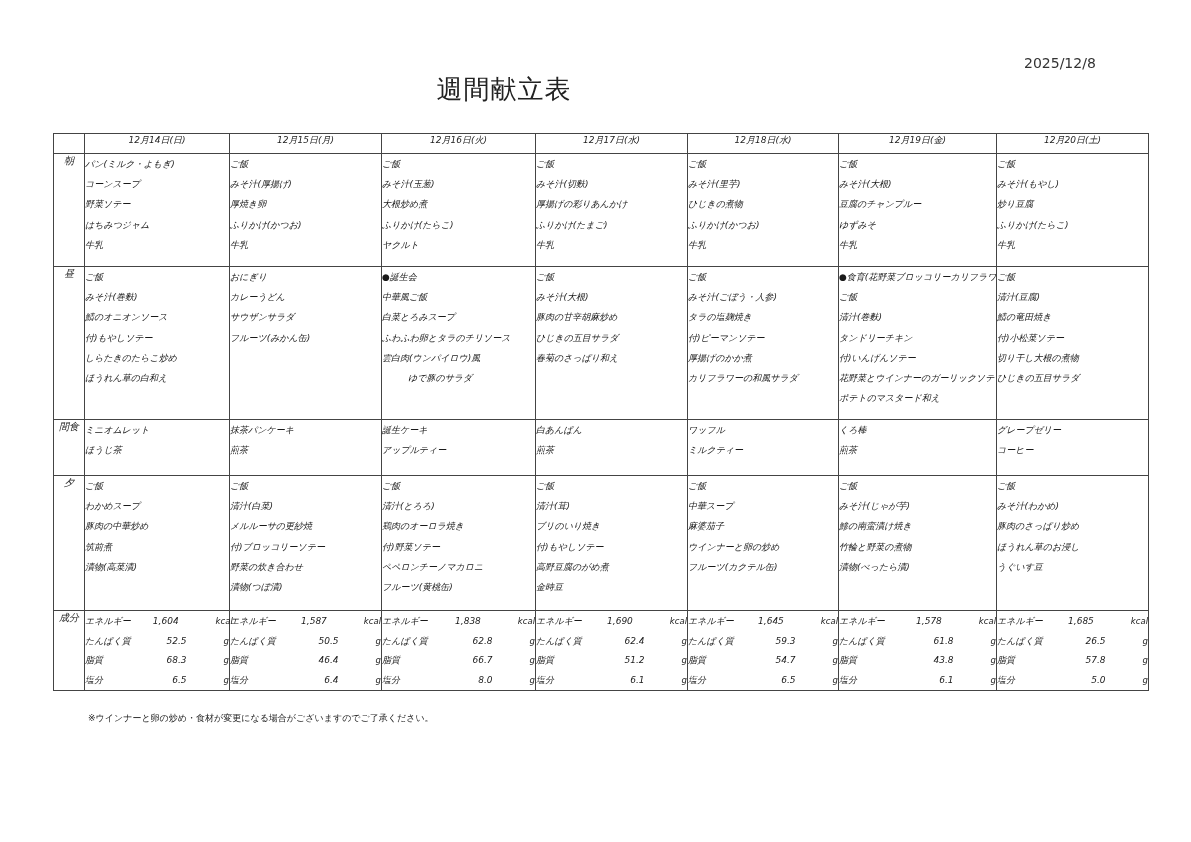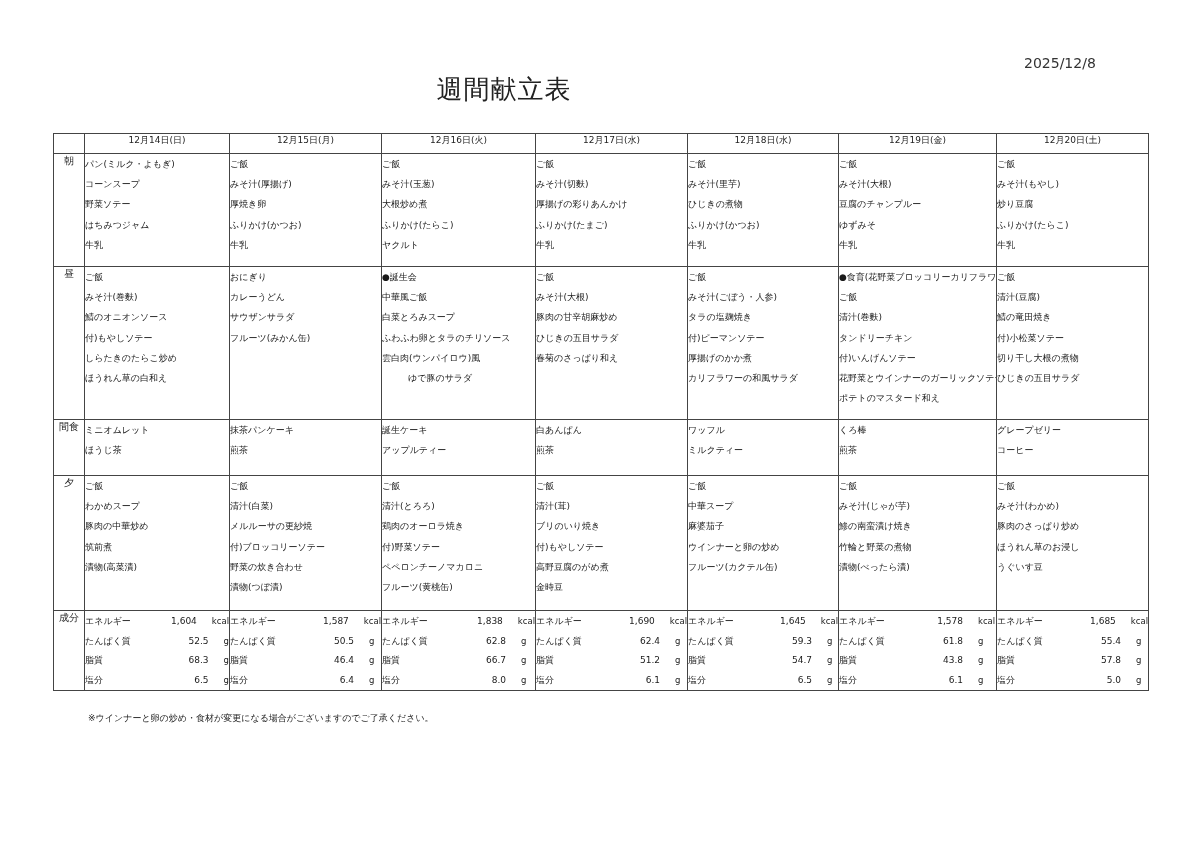--- a/index.html
+++ b/index.html
@@ -2,33 +2,33 @@
 <html><head>
 <meta charset="utf-8">
 <style>
   html, body { margin:0; padding:0; background:#ffffff; }
   body { width:1191px; height:842px; position:relative; overflow:hidden;
          font-family:"DejaVu Sans", "Liberation Sans", sans-serif; color:#1a1a1a; }
   .date { position:absolute; top:55px; left:1024px; font-size:14px; color:#333; }
   .title { position:absolute; top:72px; left:0; width:1008px; text-align:center;
            font-size:26px; font-weight:300; letter-spacing:1px; color:#222; }
   table.menu { position:absolute; top:133px; left:53px; border-collapse:collapse;
-               table-layout:fixed; width:1095px; }
+               table-layout:fixed; width:1095px;font-style:italic; }
   table.menu td, table.menu th { border:1px solid #444; padding:0; vertical-align:top; font-weight:normal; }
   th.day { height:19px; font-size:9px; text-align:center; vertical-align:middle; color:#222; }
   td.label { text-align:center; vertical-align:middle; font-size:10px; color:#222; }
   td.cell { padding-left:2px; }
   .item { font-size:9px; line-height:20.2px; height:20.2px; white-space:nowrap; overflow:hidden; }
   .item.indent { padding-left:26px; }
   tr.r-breakfast td { height:112px; }
   tr.r-lunch td { height:152px; }
   tr.r-snack td { height:55px; }
   tr.r-dinner td { height:134px; }
   tr.r-nutr td { height:79px; }
-  .nrow { display:flex; font-size:9px; line-height:20px; height:19.5px; white-space:nowrap; }
+  .nrow { display:flex; font-size:9px; line-height:20px; height:19.5px; white-space:nowrap;gap:22px; }
   .nlabel { width:60px; }
   .nval { width:64px; text-align:right; }
   .nunit { padding-left:6px; font-size:8.5px;margin-left:9px; }
   .note { position:absolute; top:712px; left:88px; font-size:9px; color:#222; }
 </style>
 </head>
 <body>
 
 <div class="date">2025/12/8</div>
 <div class="title">週間献立表</div>
@@ -387,21 +387,21 @@
           </div>
         </td>
         <td class="cell">
           <div class="nrow">
             <span class="nlabel">エネルギー</span>
             <span class="nval">1,685</span>
             <span class="nunit">kcal</span>
           </div>
           <div class="nrow">
             <span class="nlabel">たんぱく質</span>
-            <span class="nval">55.4</span>
+            <span class="nval">26.5</span>
             <span class="nunit">g</span>
           </div>
           <div class="nrow">
             <span class="nlabel">脂質</span>
             <span class="nval">57.8</span>
             <span class="nunit">g</span>
           </div>
           <div class="nrow">
             <span class="nlabel">塩分</span>
             <span class="nval">5.0</span>

